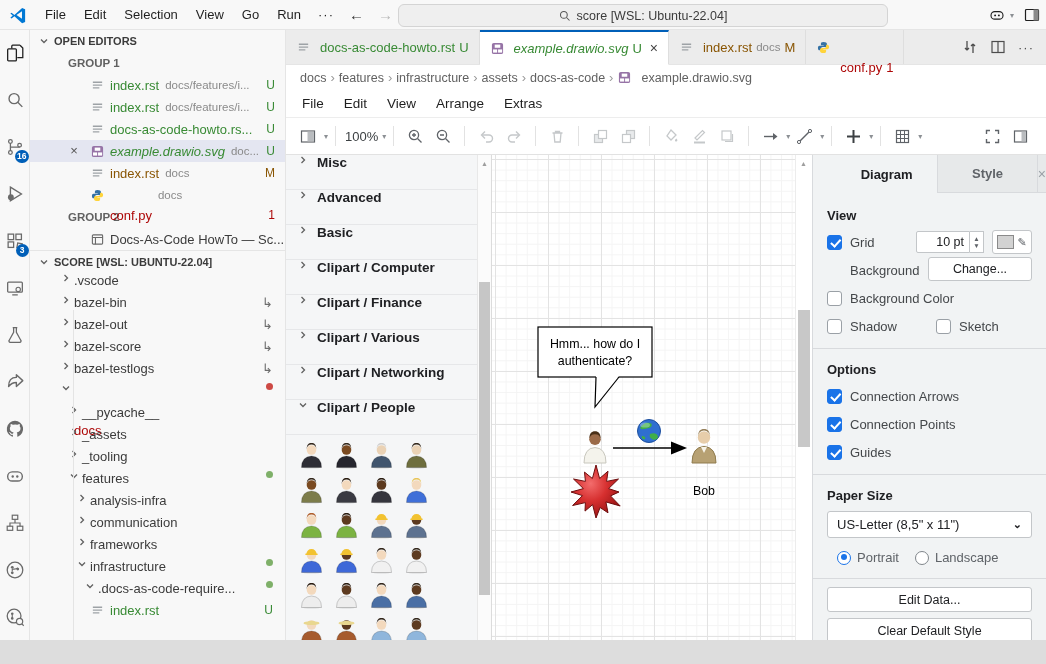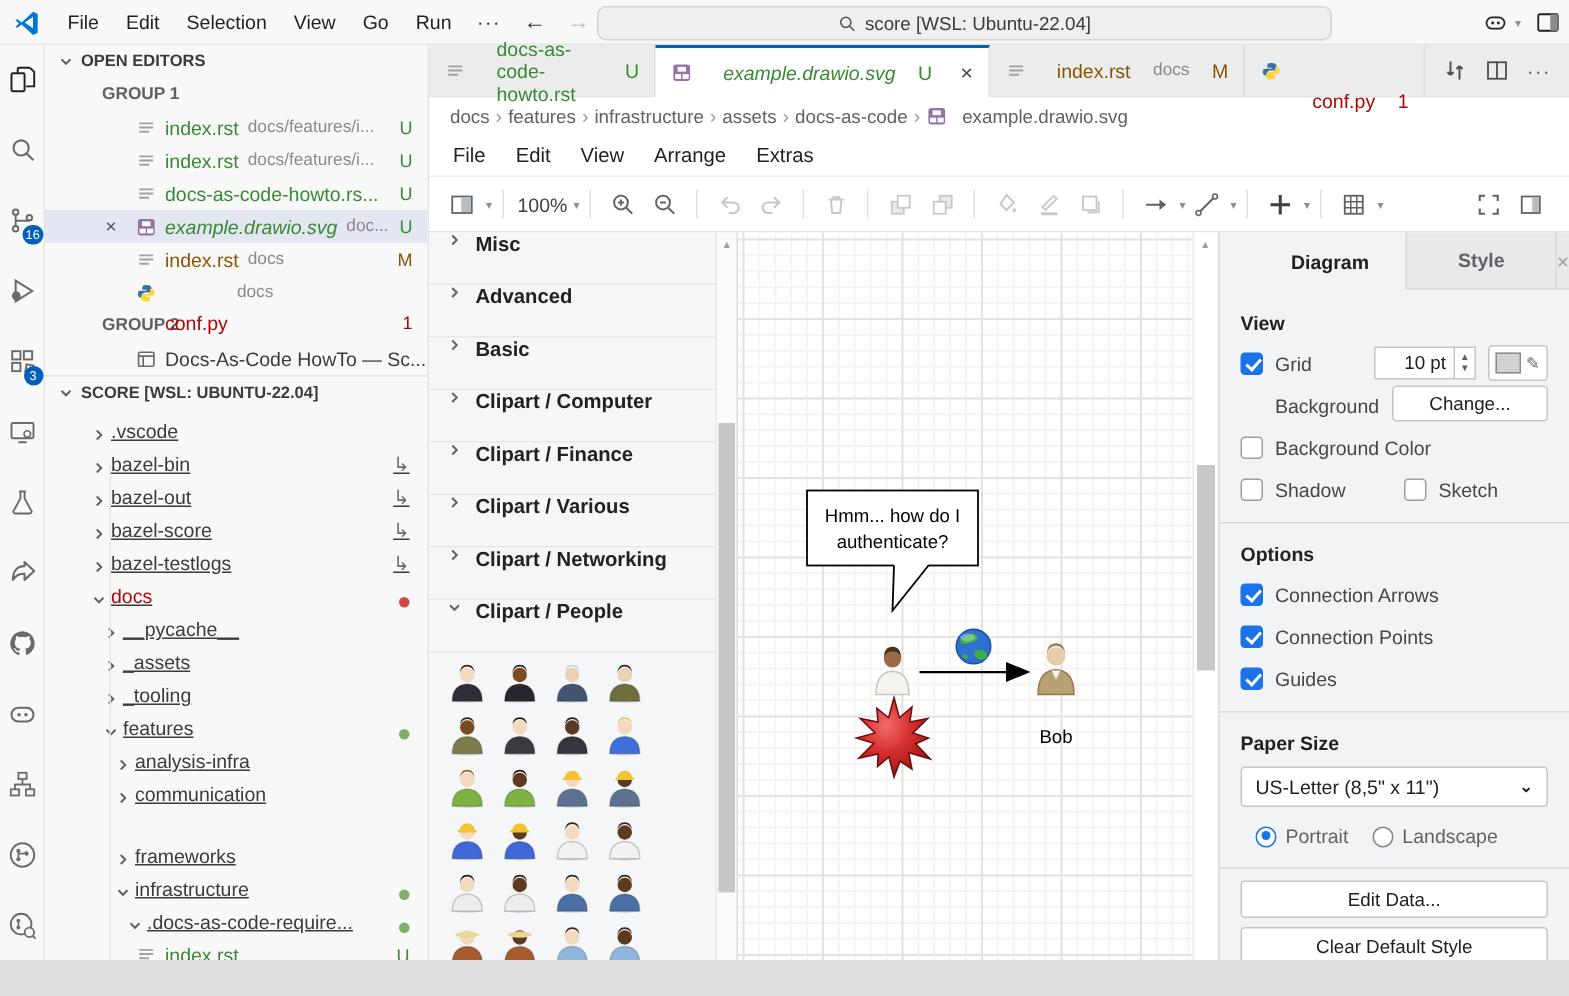--- a/index.html
+++ b/index.html
@@ -18,48 +18,48 @@
     border:1px solid #d4d4d4;border-radius:6px;display:flex;align-items:center;justify-content:center;
     gap:6px;color:#3b3b3b;font-size:12.5px;}
   .tb-right{position:absolute;right:6px;top:0;height:30px;display:flex;align-items:center;gap:10px;color:#3b3b3b;}
   
   .activitybar{position:absolute;left:0;top:30px;width:30px;bottom:0;background:#f8f8f8;
     border-right:1px solid #e5e5e5;box-sizing:border-box;display:flex;flex-direction:column;align-items:center;}
   .ab-item{position:relative;width:30px;height:48px;display:flex;align-items:center;justify-content:center;color:#6a6a6a;}
   .ab-item.active{color:#1f1f1f;}
   .ab-item svg{width:22px;height:22px;}
   .ab-badge{position:absolute;right:1px;bottom:8px;min-width:13px;height:13px;border-radius:8px;
-    background:#005fb8;color:#fff;font-size:8.5px;line-height:13px;text-align:center;padding:0 2px;box-sizing:border-box;}
+    background:#005fb8;color:#fff;font-size:8.5px;line-height:13px;text-align:center;padding:0 2px;box-sizing:border-box;font-weight:bold;}
   
   .sidebar{position:absolute;left:30px;top:30px;width:256px;bottom:0;background:#f8f8f8;
     border-right:1px solid #e5e5e5;box-sizing:border-box;overflow:hidden;}
   .sb-header{height:35px;display:flex;align-items:center;padding:0 14px 0 20px;color:#3b3b3b;font-size:11px;}
   .sb-header .title{letter-spacing:.4px;}
   .sb-header .dots{margin-left:auto;font-weight:bold;color:#4d4d4d;letter-spacing:1px;}
   .sb-sectionrow{height:22px;display:flex;align-items:center;font-weight:bold;font-size:11px;color:#3b3b3b;padding-left:6px;gap:2px;}
   .sb-grouplabel{height:22px;line-height:22px;padding-left:38px;font-weight:bold;font-size:11.5px;color:#616161;}
   .oe-row{position:relative;height:22px;display:flex;align-items:center;padding-left:60px;box-sizing:border-box;}
   .oe-row.selected{background:#e4e6f1;}
   .oe-row .close-x{position:absolute;left:36px;top:0;width:16px;height:22px;line-height:22px;text-align:center;color:#555;font-size:13px;}
   .fico{width:15px;height:15px;flex:none;margin-right:5px;display:flex;align-items:center;justify-content:center;}
   .fname{white-space:nowrap;}
   .fdesc{color:#8a8a8a;font-size:11.5px;margin-left:6px;white-space:nowrap;overflow:hidden;flex:1;}
   .fstatus{margin-left:auto;padding-right:10px;font-size:12px;flex:none;}
   .green{color:#388a34;} .yellow{color:#895503;} .red{color:#ad0707;margin-top:40px;}
   .italic{font-style:italic;}
-  .tree-row{position:relative;height:22px;display:flex;align-items:flex-end;box-sizing:border-box;color:#3b3b3b;text-decoration:underline;}
+  .tree-row{position:relative;height:22px;display:flex;align-items:flex-start;box-sizing:border-box;color:#3b3b3b;}
   .tree-chev{width:16px;flex:none;display:flex;justify-content:center;color:#616161;}
   .tree-label{white-space:nowrap;}
   .tree-right{margin-left:auto;padding-right:12px;color:#6d6d6d;font-size:13px;display:flex;align-items:center;}
   .tdot{width:7px;height:7px;border-radius:50%;}
   .tree-guide{position:absolute;left:43px;top:280px;bottom:0;width:1px;background:#e4e4e4;}
   
   .editor{position:absolute;left:286px;top:30px;right:0;bottom:0;}
   .tabbar{height:35px;background:#ececec;display:flex;align-items:stretch;border-bottom:1px solid #e5e5e5;box-sizing:border-box;}
-  .tab{display:flex;align-items:center;padding:0 10px;gap:15px;border-right:1px solid #dedede;font-size:13px;position:relative;background:#ececec;}
+  .tab{display:flex;align-items:center;padding:0 10px;gap:4px;border-right:1px solid #dedede;font-size:13px;position:relative;background:#ececec;}
   .tab.active{background:#fff;border-top:2px solid #005fb8;border-bottom:1px solid #fff;margin-bottom:-1px;}
   .tab .tdesc{color:#8a8a8a;font-size:11.5px;}
   .tab .tclose{margin-left:4px;color:#444;font-size:14px;}
   .tab-actions{margin-left:auto;display:flex;align-items:center;gap:12px;padding:0 12px;color:#4d4d4d;}
   .breadcrumbs{height:25px;background:#fff;display:flex;align-items:center;padding-left:14px;color:#616161;font-size:12.5px;gap:4px;}
   .bc-sep{color:#9a9a9a;font-size:13px;}
   .bc-item{display:flex;align-items:center;gap:4px;}
   
   .dmenubar{height:28px;background:#fff;display:flex;align-items:center;padding-left:6px;border-bottom:1px solid #ededed;box-sizing:border-box;}
   .dmenu-item{padding:0 10px;font-size:13.5px;color:#1f1f1f;}
@@ -485,21 +485,21 @@
         </div>
         <div class="tree-row" style="padding-left: 44px;">
           <span class="tree-chev">
             <svg width="10" height="10" viewBox="0 0 10 10">
               <path d="M3.5 2l3 3-3 3" fill="none" stroke="#616161" stroke-width="1.3"></path>
             </svg>
           </span>
           <span class="tree-label ">communication</span>
           <span class="tree-right"></span>
         </div>
-        <div class="tree-row" style="padding-left: 44px; margin-top: 19px;">
+        <div class="tree-row" style="padding-left: 44px;">
           <span class="tree-chev">
             <svg width="10" height="10" viewBox="0 0 10 10">
               <path d="M3.5 2l3 3-3 3" fill="none" stroke="#616161" stroke-width="1.3"></path>
             </svg>
           </span>
           <span class="tree-label ">frameworks</span>
           <span class="tree-right"></span>
         </div>
         <div class="tree-row" style="padding-left: 44px;">
           <span class="tree-chev">

